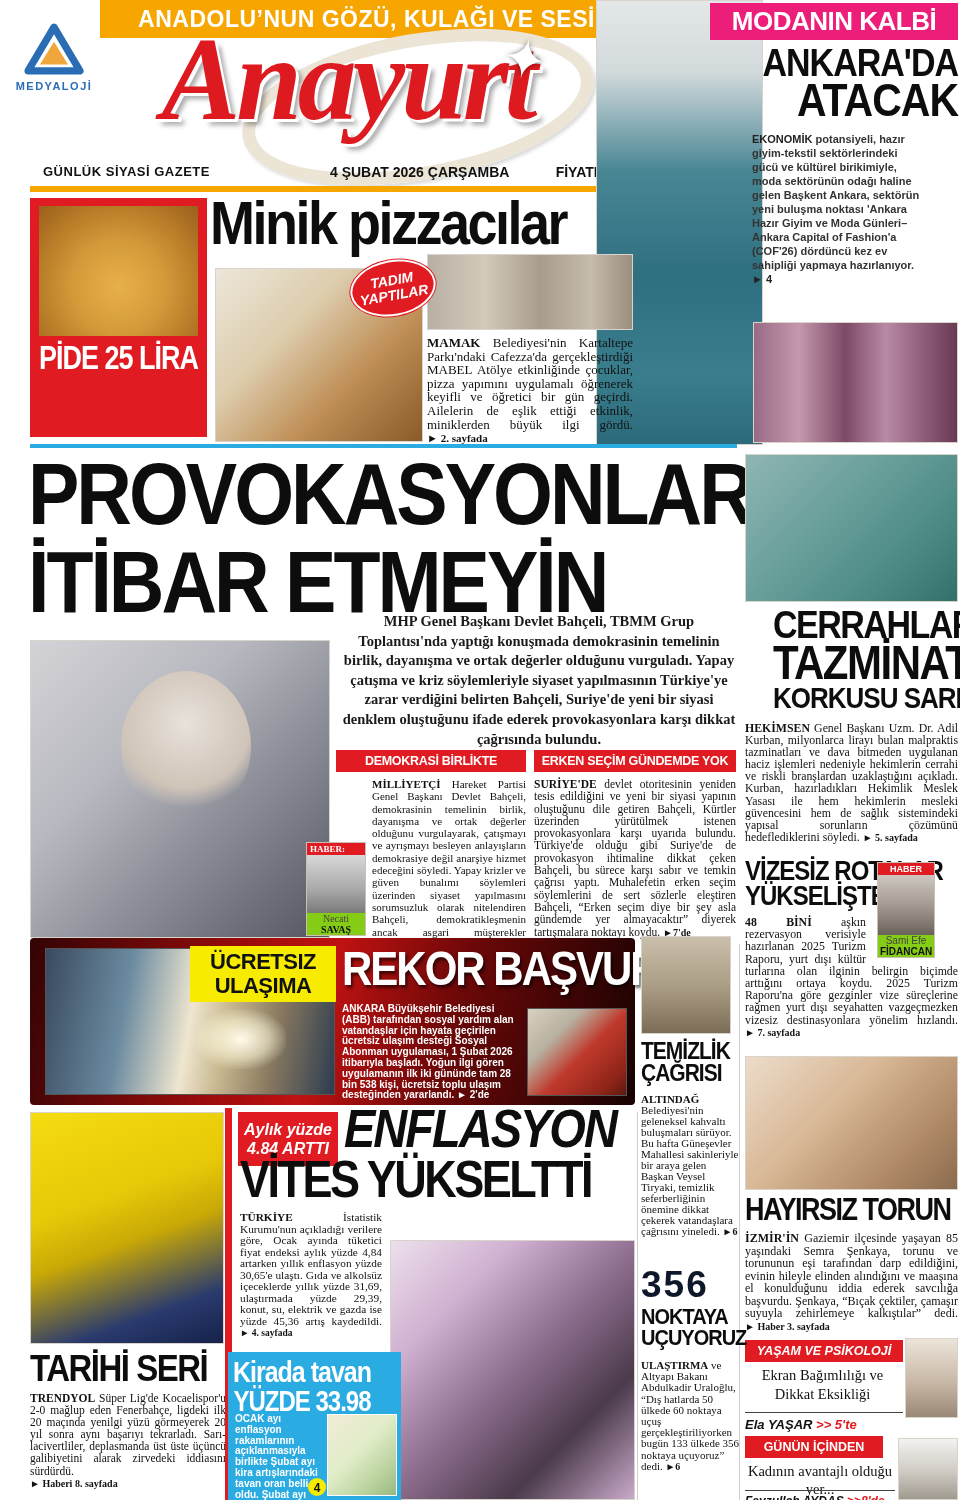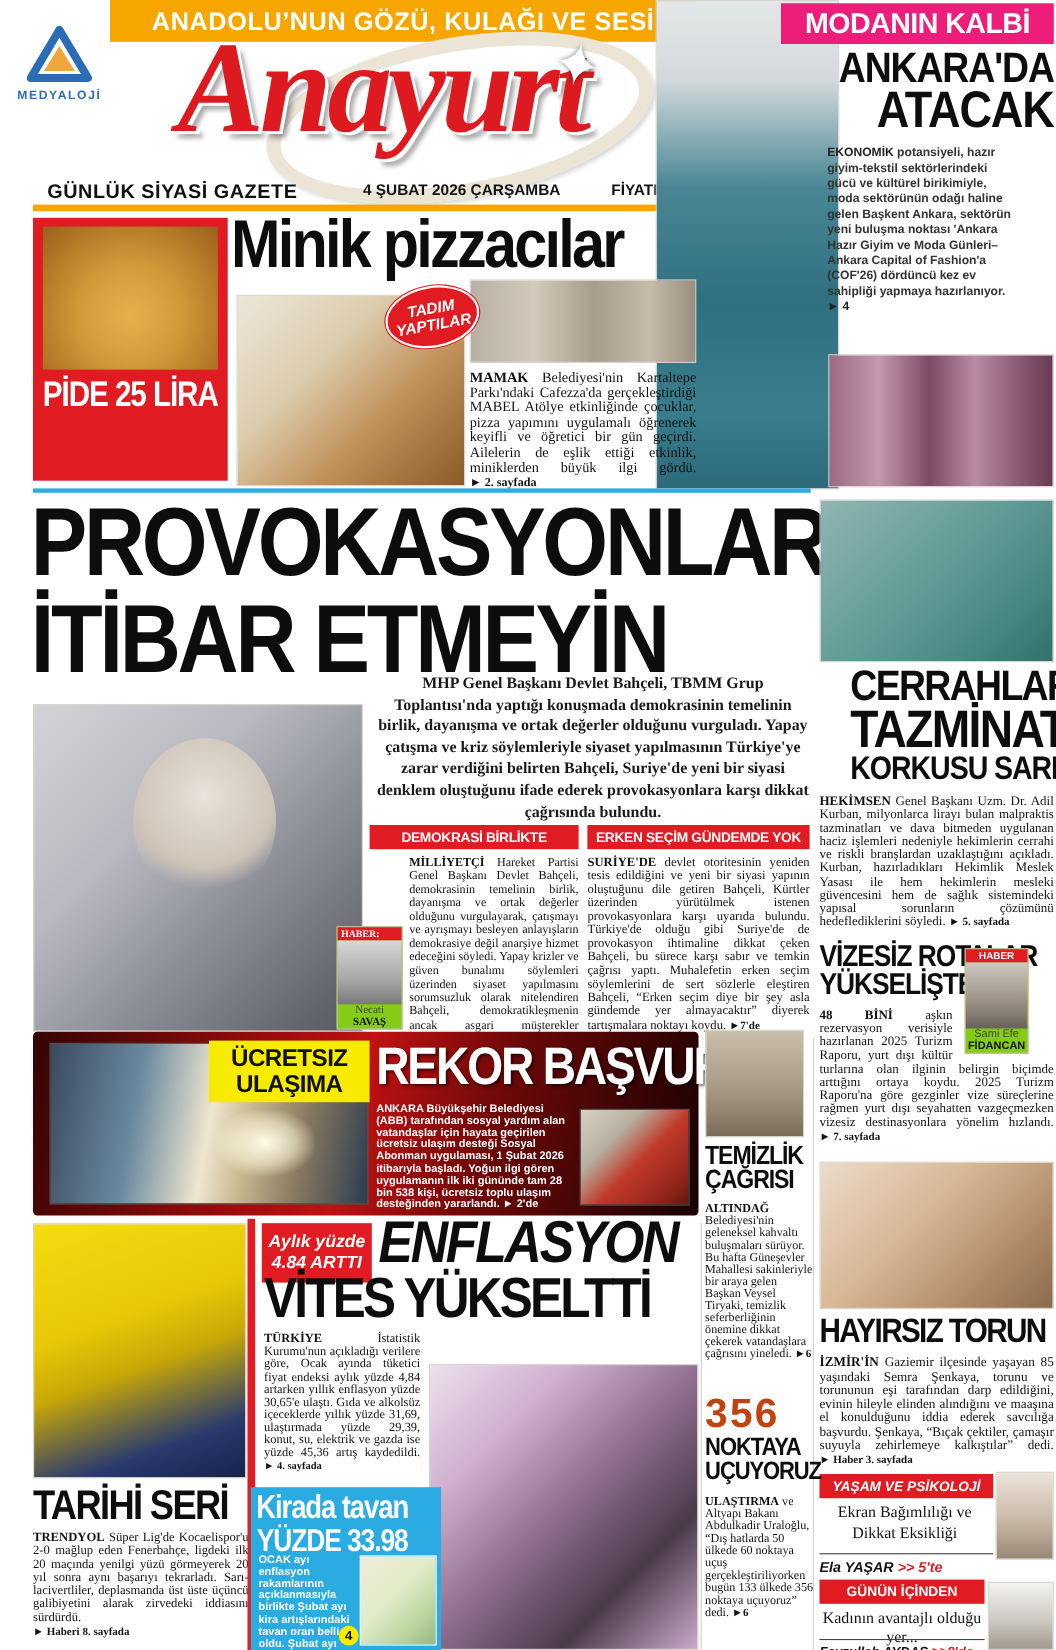--- a/index.html
+++ b/index.html
@@ -40,21 +40,21 @@
   <div class="abs" style="left:100px;top:0;width:533px;height:38px;background:#f7a600;display:flex;align-items:center;justify-content:center;">
     <span style="color:#fff;font-weight:bold;font-size:23px;letter-spacing:.5px;">ANADOLU’NUN GÖZÜ, KULAĞI VE SESİ</span>
   </div>
 
   <div class="abs" style="left:60px;top:26px;width:575px;height:142px;">
     <div style="position:absolute;left:180px;top:8px;width:330px;height:120px;border:13px solid #ece5d6;border-radius:50%;transform:rotate(-10deg);box-shadow:2px 3px 4px rgba(0,0,0,.15);"></div>
     <div style="position:absolute;left:0;top:-14px;width:575px;text-align:center;font-family:'Liberation Serif',serif;font-style:italic;font-weight:bold;font-size:118px;color:#dd1a1f;text-shadow:3px 3px 0 #fff,6px 6px 5px rgba(0,0,0,.35);letter-spacing:-4px;">Anayurt</div>
     <div style="position:absolute;left:442px;top:2px;font-size:54px;color:#fff;text-shadow:0 0 5px rgba(0,0,0,.55);transform:rotate(12deg);">✦</div>
   </div>
 
-  <div class="abs" style="left:43px;top:164px;font-weight:bold;font-size:18px;letter-spacing:.5px;">GÜNLÜK SİYASİ GAZETE</div>
+  <div class="abs" style="left:43px;top:164px;font-weight:bold;font-size:13px;letter-spacing:.5px;">GÜNLÜK SİYASİ GAZETE</div>
   <div class="abs" style="left:330px;top:164px;width:305px;display:flex;justify-content:space-between;">
     <span style="font-weight:bold;font-size:14px;">4 ŞUBAT 2026 ÇARŞAMBA</span>
     <span style="font-weight:bold;font-size:14px;">FİYATI: 7 TL</span>
   </div>
   <div class="abs" style="left:30px;top:186px;width:605px;height:6px;background:#f7a600;"></div>
 
   <div class="ph" style="left:596px;top:0;width:167px;height:445px;background:linear-gradient(180deg,#e3e7e8 0%,#d3dadc 16%,#4a8795 38%,#2e6f80 62%,#3a7e8e 84%,#2c6a7a 100%);"></div>
   <div class="abs" style="left:710px;top:3px;width:248px;height:37px;background:#ec1e79;display:flex;align-items:center;justify-content:center;">
     <span style="color:#fff;font-weight:bold;font-size:26px;letter-spacing:-.5px;">MODANIN KALBİ</span>
   </div>
@@ -175,21 +175,21 @@
   <div class="abs banner" style="left:745px;top:1340px;width:158px;height:22px;line-height:22px;font-size:12.5px;font-style:italic;">
     <span>YAŞAM VE PSİKOLOJİ</span>
   </div>
   <div class="ph" style="left:905px;top:1338px;width:53px;height:80px;background:linear-gradient(180deg,#ece4da 0%,#c8b8a6 55%,#9a8876 100%);"></div>
   <div class="abs serif" style="left:745px;top:1366px;width:155px;font-size:14.5px;line-height:19px;text-align:center;">Ekran Bağımlılığı ve Dikkat Eksikliği</div>
   <div class="abs" style="left:745px;top:1412px;width:158px;border-top:1.5px solid #444;padding-top:4px;font-size:13px;">
     <span style="font-weight:bold;font-style:italic;">Ela YAŞAR</span>
     <span style="font-weight:bold;font-style:italic;color:#e01b22;">&gt;&gt; 5'te</span>
   </div>
 
-  <div class="abs banner" style="left:745px;top:1436px;width:150px;height:22px;line-height:22px;font-size:12.5px;">
+  <div class="abs banner" style="left:745px;top:1436px;width:138px;height:22px;line-height:22px;font-size:12.5px;">
     <span>GÜNÜN İÇİNDEN</span>
   </div>
   <div class="ph" style="left:898px;top:1438px;width:60px;height:62px;background:linear-gradient(180deg,#f2f2f0 0%,#cfcac2 55%,#a09a90 100%);"></div>
   <div class="abs serif" style="left:745px;top:1462px;width:150px;font-size:14.5px;line-height:18px;text-align:center;">Kadının avantajlı olduğu yer...</div>
   <div class="abs" style="left:745px;top:1490px;width:150px;border-top:1.5px solid #444;padding-top:3px;font-size:12px;">
     <span style="font-weight:bold;font-style:italic;">Fevzullah AYDAS</span>
     <span style="font-weight:bold;font-style:italic;color:#e01b22;">&gt;&gt;8'de</span>
   </div>
 
   <div class="abs" style="left:30px;top:938px;width:605px;height:167px;background:linear-gradient(105deg,#330404 0%,#9c0c0c 34%,#c01212 48%,#6e0808 68%,#170202 100%);border-radius:4px;">
@@ -260,21 +260,21 @@
   <div class="ph" style="left:641px;top:936px;width:90px;height:98px;background:linear-gradient(180deg,#cabfab 0%,#a89a82 55%,#7a6c56 100%);"></div>
   <div class="abs hl" style="left:641px;top:1040px;">
     <span class="cy" style="font-size:21px;letter-spacing:-1px;font-weight:bold;">TEMİZLİK</span><br>
     <span class="cy" style="font-size:21px;letter-spacing:-1px;font-weight:bold;margin-top:2px;">ÇAĞRISI</span>
   </div>
   <div class="abs serif" style="left:641px;top:1094px;width:100px;font-size:11px;line-height:11px;">
     <span class="lead">ALTINDAĞ</span>
     <span>Belediyesi'nin geleneksel kahvaltı buluşmaları sürüyor. Bu hafta Güneşevler Mahallesi sakinleriyle bir araya gelen Başkan Veysel Tiryaki, temizlik seferberliğinin önemine dikkat çekerek vatandaşlara çağrısını yineledi.</span>
     <span class="more" style="font-size:10px;">►6</span>
   </div>
-  <div class="abs" style="left:641px;top:1266px;font-weight:bold;font-size:37px;color:#c2410c;letter-spacing:2px;line-height:38px;">356</div>
+  <div class="abs" style="left:641px;top:1266px;font-weight:bold;font-size:37px;color:#0f172a;letter-spacing:2px;line-height:38px;">356</div>
   <div class="abs hl" style="left:641px;top:1306px;">
     <span class="cy" style="font-size:20px;letter-spacing:-1px;font-weight:bold;">NOKTAYA</span><br>
     <span class="cy" style="font-size:20px;letter-spacing:-1px;font-weight:bold;margin-top:2px;">UÇUYORUZ</span>
   </div>
   <div class="abs serif" style="left:641px;top:1360px;width:100px;font-size:11px;line-height:11.2px;">
     <span class="lead">ULAŞTIRMA</span>
     <span>ve Altyapı Bakanı Abdulkadir Uraloğlu, “Dış hatlarda 50 ülkede 60 noktaya uçuş gerçekleştiriliyorken bugün 133 ülkede 356 noktaya uçuyoruz” dedi.</span>
     <span class="more" style="font-size:10px;">►6</span>
   </div>
 

